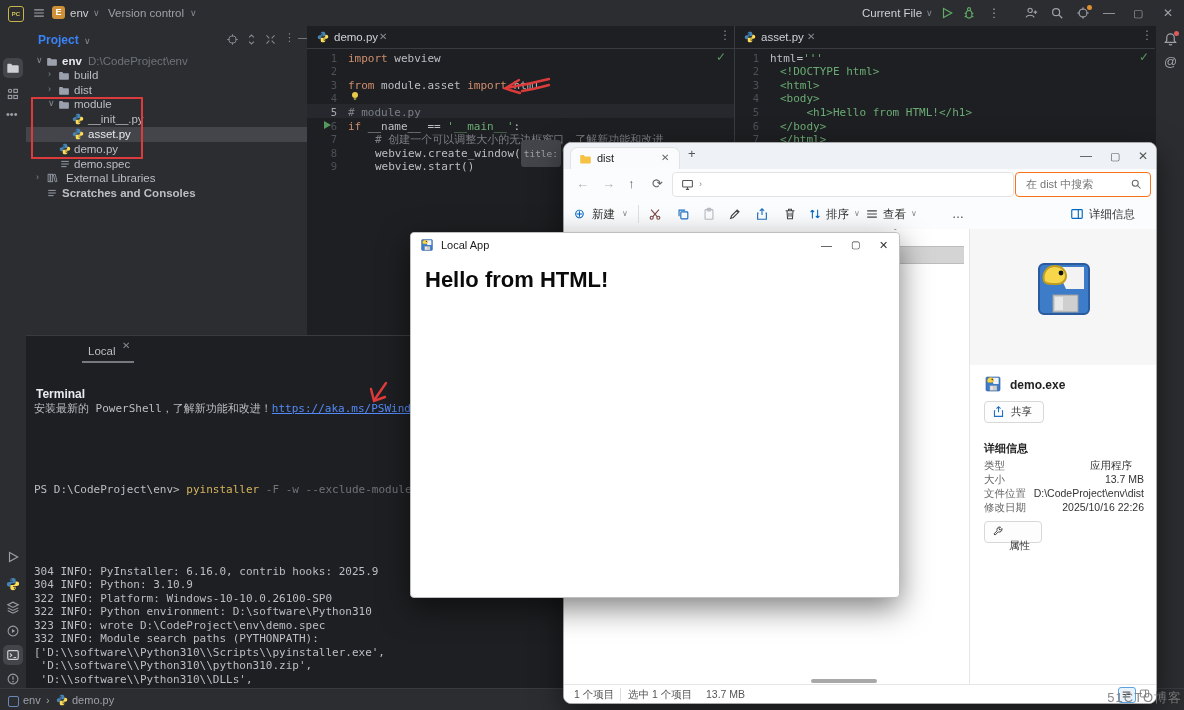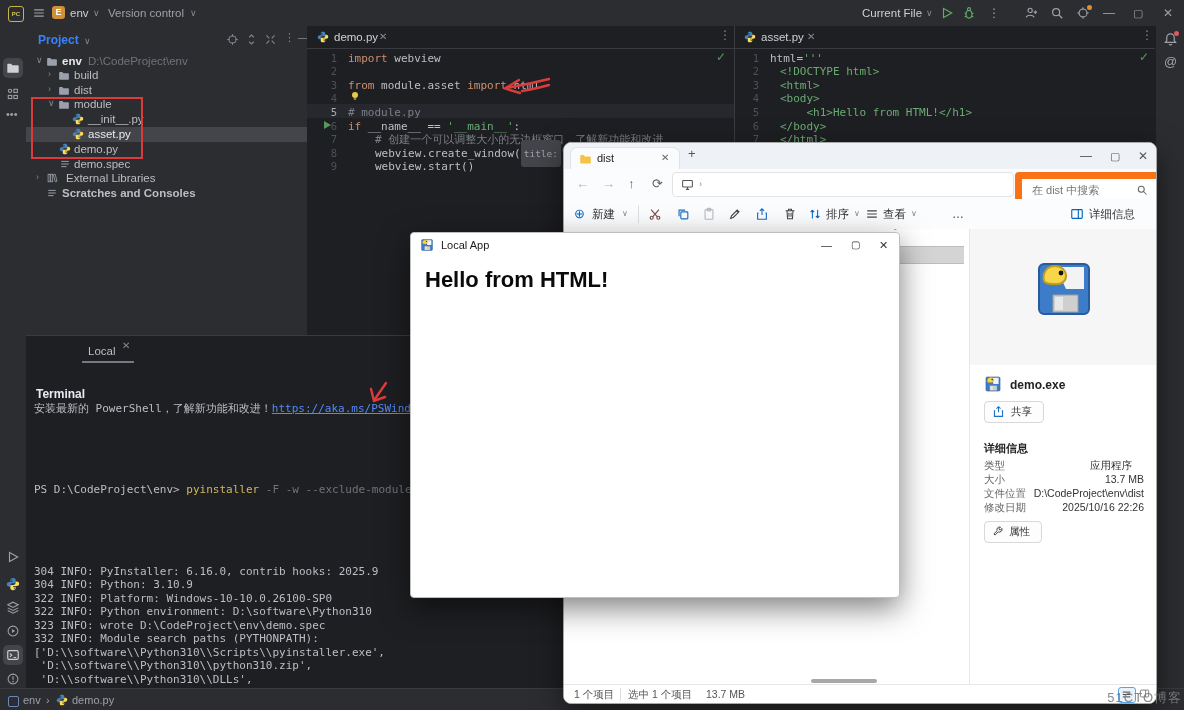--- a/index.html
+++ b/index.html
@@ -50,21 +50,21 @@
   .lapp{left:410px;top:232px;width:488px;height:364px;background:#fff;border:1px solid #bfbfbf;border-radius:4px;z-index:20;}
   .e-tabrow{position:absolute;left:0;top:0;width:100%;height:26px;background:#eef1f5;}
   .e-tab{position:absolute;left:6px;top:4px;width:108px;height:22px;background:#fafbfc;border:1px solid #e2e2e2;border-bottom:none;border-radius:7px 7px 0 0;}
   .e-row2{position:absolute;left:0;top:26px;width:100%;height:30px;background:#fbfcfd;}
   .e-row3{position:absolute;left:0;top:56px;width:100%;height:30px;background:#fbfcfd;border-bottom:1px solid #e4e4e4;}
   .e-navic{color:#5f6368;font-size:13px;line-height:30px;}
   .crumbbox{position:absolute;left:108px;top:3px;width:340px;height:23px;background:#fff;border:1px solid #e3e3e3;border-radius:4px;}
   .crumb{display:inline-block;font-size:11px;color:#444;line-height:23px;}
   .crumb-sep{color:#888;padding:0 6px;font-size:9px;}
   .crumb:last-child .crumb-sep{display:none;}
-  .srchbox{position:absolute;left:451px;top:3px;width:134px;height:23px;background:#fff;border:7px solid #f97316;border-radius:4px;}
+  .srchbox{position:absolute;left:451px;top:3px;width:134px;height:23px;background:#fff;border:1px solid #f97316;border-radius:4px;}
   .srch{border:none;outline:none;width:100px;font-size:11px;color:#333;margin:4px 0 0 8px;background:transparent;font-family:"Liberation Sans",sans-serif;}
   .tb-lbl{font-size:11.5px;color:#333;line-height:30px;}
   .e-status{position:absolute;left:0;top:541px;width:100%;height:19px;background:#fff;border-top:1px solid #e6e6e6;}
   .e-st-txt{font-size:10.5px;color:#555;line-height:19px;}
   .detail{position:absolute;left:405px;top:86px;width:187px;height:455px;background:#fff;border-left:1px solid #e6e6e6;}
   .d-lbl{font-size:10.5px;color:#666;}
   .d-val{font-size:10.5px;color:#333;text-align:right;}
   .pill{position:absolute;border:1px solid #d8d8d8;border-radius:4px;background:#fdfdfd;font-size:10.5px;color:#333;}
   .viewbtn{position:absolute;width:16px;height:14px;border-radius:3px;top:2px;}
   .wm{position:absolute;right:2px;bottom:3px;color:rgba(125,125,125,.9);font-size:13px;z-index:50;letter-spacing:1px;}
@@ -609,21 +609,21 @@
 
         <div style="position:relative;height:14px;">
           <span class="d-lbl" style="position:absolute;left:0;">修改日期</span>
           <span class="d-val" style="position:absolute;right:0;white-space:nowrap;">2025/10/16 22:26</span>
         </div>
       </div>
     <div class="pill" style="left:14px;top:292px;width:56px;height:20px;">
       <svg class="sic" style="left:6px;top:3px;width:13px;height:13px;color:#444;">
             <use href="#i-wrench"></use>
           </svg>
-      <span class="a" style="left:24px;top:3px;">属性</span>
+      <span class="a" style="left:24px;top:17px;">属性</span>
     </div>
   </div>
 
   <div class="e-status">
     <span class="a e-st-txt" style="left:10px;">1 个项目</span>
     <div class="a" style="left:56px;top:3px;width:1px;height:13px;background:#ddd;"></div>
     <span class="a e-st-txt" style="left:64px;">选中 1 个项目</span>
     <span class="a e-st-txt" style="left:142px;">13.7 MB</span>
     <div class="viewbtn" style="left:554px;border:1px solid #5aa3e0;background:#eaf3fb;">
           <svg class="sic" style="left:2px;top:1px;width:11px;height:11px;color:#333;">

